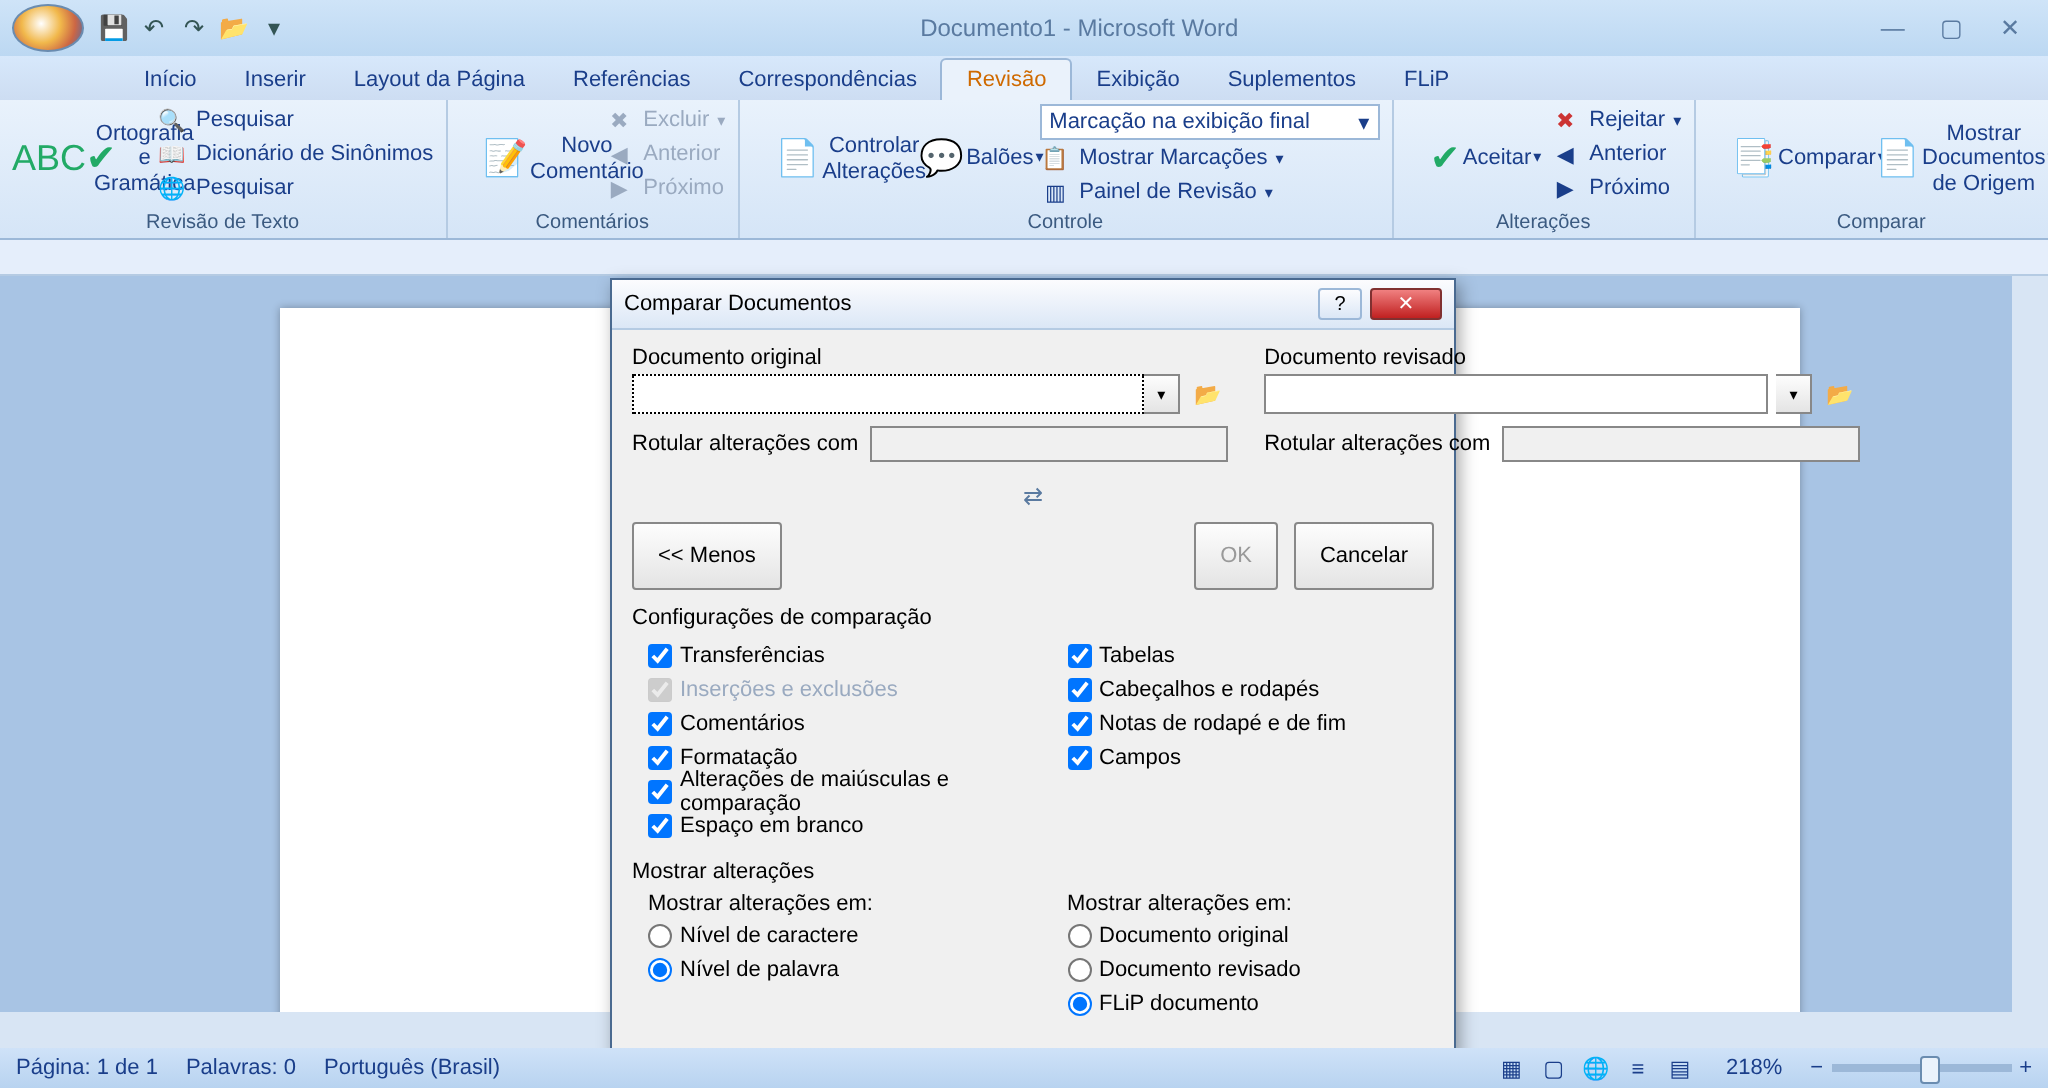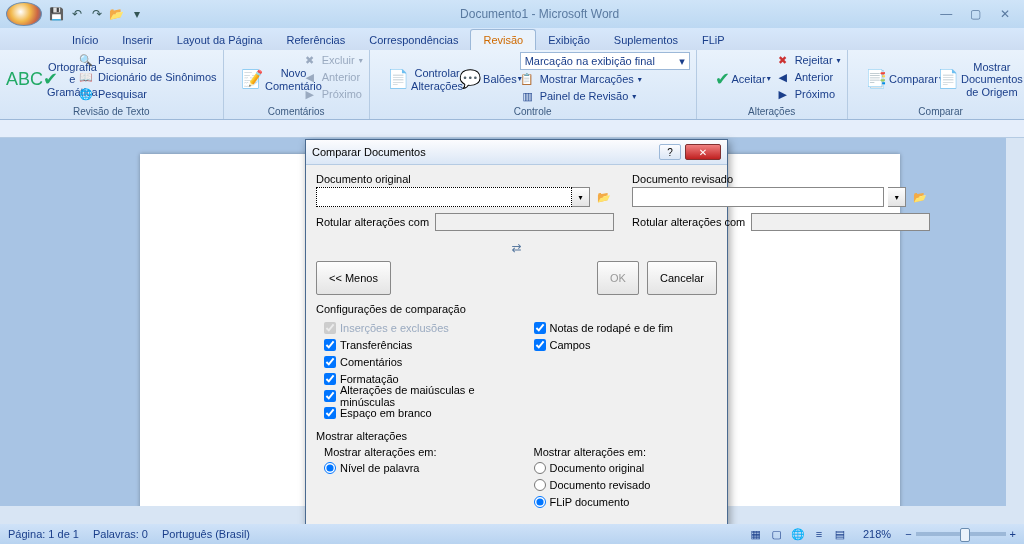--- a/index.html
+++ b/index.html
@@ -287,60 +287,72 @@
       <span style="flex:1"></span>
       <span class="b dis">OK</span>
       <span style="width:8px"></span>
       <span class="b">Cancelar</span>
     </div>
 
     <div class="section">Configurações de comparação</div>
     <div class="row">
       <div class="col col-pad">
         <label class="chk">
+            <input type="checkbox" checked="" style="">
+            <span>Transferências</span>
+          </label>
+        <label class="chk">
             <input type="checkbox" checked="" disabled="" style="">
             <span class="dim">Inserções e exclusões</span>
           </label>
         <label class="chk">
             <input type="checkbox" checked="" style="">
-            <span>Transferências</span>
-          </label>
-        <label class="chk">
-            <input type="checkbox" checked="" style="">
             <span>Comentários</span>
           </label>
         <label class="chk">
             <input type="checkbox" checked="" style="">
             <span>Formatação</span>
           </label>
         <label class="chk">
             <input type="checkbox" checked="" style="">
-            <span>Alterações de maiúsculas e minúsculas</span>
+            <span>Alterações de maiúsculas e comparação</span>
           </label>
         <label class="chk">
             <input type="checkbox" checked="" style="">
             <span>Espaço em branco</span>
           </label>
       </div>
       <div class="col col-pad">
+        <label class="chk">
+            <input type="checkbox" checked="" style="">
+            <span>Tabelas</span>
+          </label>
+        <label class="chk">
+            <input type="checkbox" checked="" style="">
+            <span>Cabeçalhos e rodapés</span>
+          </label>
         <label class="chk">
             <input type="checkbox" checked="" style="">
             <span>Notas de rodapé e de fim</span>
           </label>
         <label class="chk">
             <input type="checkbox" checked="" style="">
             <span>Campos</span>
           </label>
       </div>
     </div>
 
     <div class="section">Mostrar alterações</div>
     <div class="row">
       <div class="col col-pad">
         <div style="margin-bottom:2px">Mostrar alterações em:</div>
+        <label class="rad">
+            <input type="radio" name="lvl" style="">
+            <span>Nível de caractere</span>
+          </label>
         <label class="rad">
             <input type="radio" name="lvl" checked="" style="">
             <span>Nível de palavra</span>
           </label>
       </div>
       <div class="col col-pad">
         <div style="margin-bottom:2px">Mostrar alterações em:</div>
         <label class="rad">
             <input type="radio" name="doc" style="">
             <span>Documento original</span>

